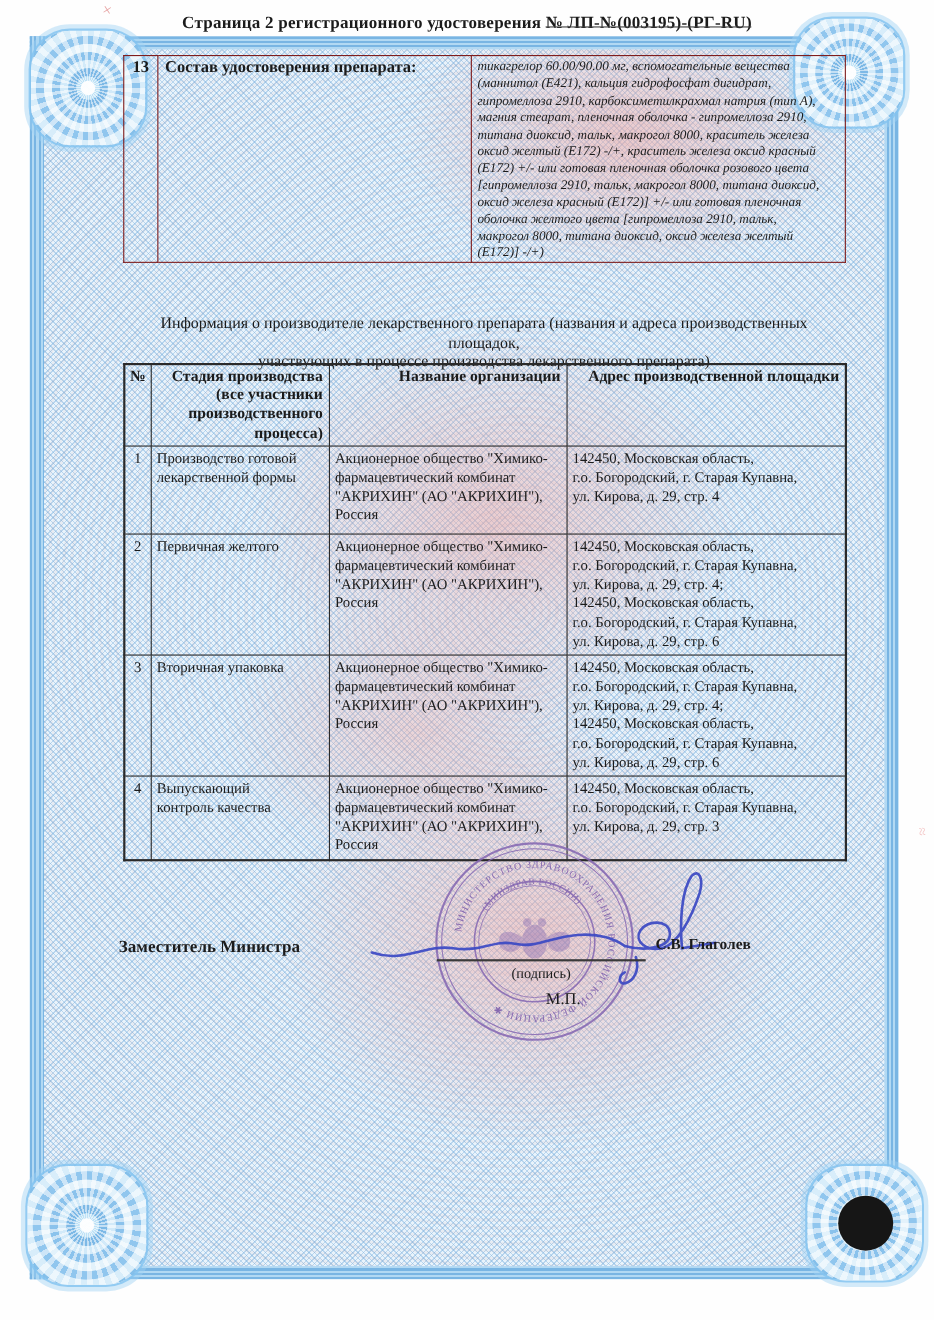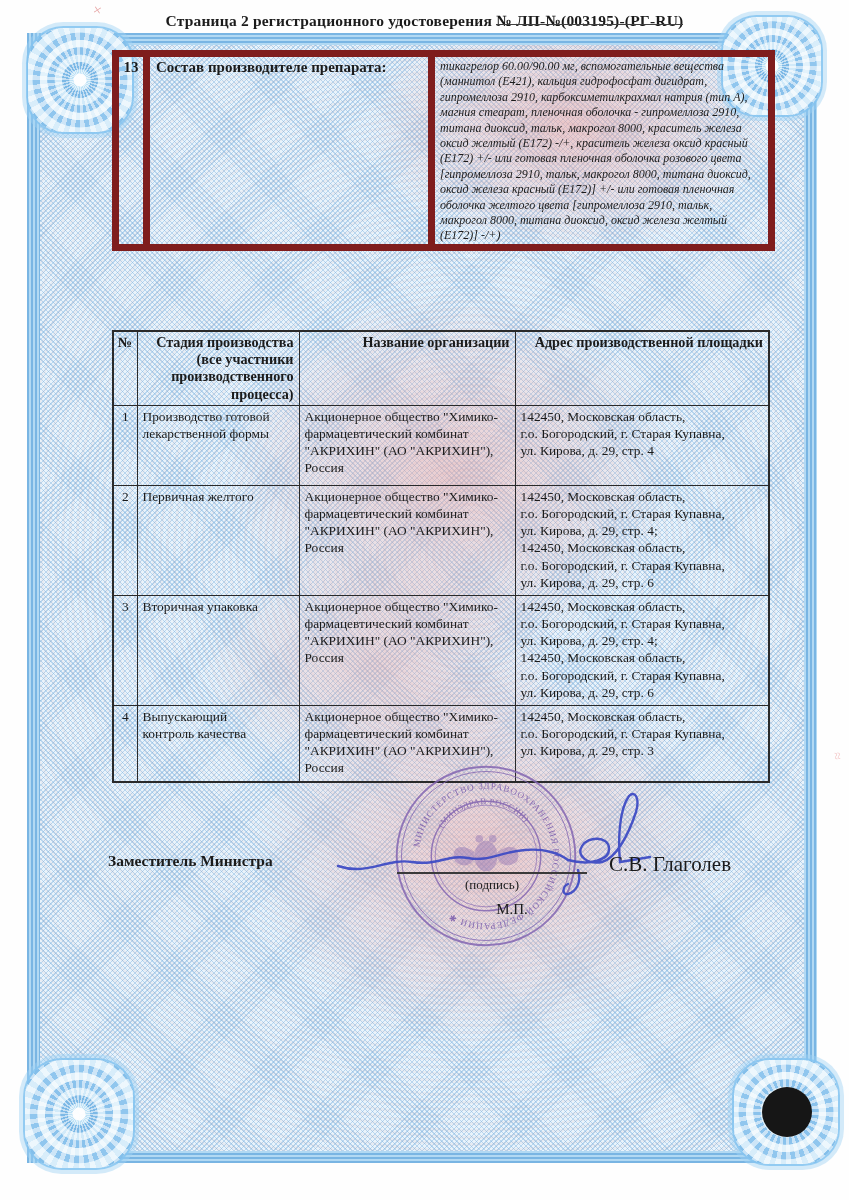--- a/index.html
+++ b/index.html
@@ -41,40 +41,40 @@
   
   .doc-header{position:absolute;left:0;top:12px;width:100%;text-align:center;font-size:15.5px;font-weight:600;letter-spacing:.2px;}
   .header-num{position:relative;}
   .header-num::after{content:"";position:absolute;left:0;right:0;bottom:4px;height:1px;background:#3f3f3f;}
 
   
   table{border-collapse:collapse;table-layout:fixed;}
   .pre{white-space:pre-line;}
 
   .t1{position:absolute;left:112px;top:50px;width:656px;}
-  .t1 td{border:7px solid #7f1d1d;vertical-align:top;}
+  .t1 td{border:1px solid #7f1d1d;vertical-align:top;}
   .t1 .num{text-align:center;font-weight:bold;font-size:15px;padding-top:2px;}
   .t1 .label{font-weight:bold;font-size:15px;padding:2px 4px 0 6px;}
   .t1 .value{font-size:12px;line-height:15.4px;padding:2px 3px 0 5px;font-style:italic;}
   .t1 .value-center{font-size:14.5px;text-align:center;vertical-align:middle;}
   .t1 tr.r13{height:187px;} .t1 tr.r14{height:30px;}
 
   .note{position:absolute;left:112px;top:286px;width:656px;text-align:center;font-size:14.5px;line-height:17.5px;}
 
   .t2{position:absolute;left:112px;top:330px;width:656px;border:2.5px solid #2a2a2a;}
   .t2 th,.t2 td{border:1.5px solid #2a2a2a;vertical-align:top;padding:2px 5px;}
   .t2 th{font-size:14.2px;text-align:right;line-height:17.2px;}
   .t2 td{font-size:13.4px;line-height:17.2px;}
   .t2 .cnum{text-align:center;padding:2px 1px;}
   .t2 tr.hrow{height:70px;} .t2 tr.row1{height:80px;} .t2 tr.row2{height:110px;}
   .t2 tr.row3{height:110px;} .t2 tr.row4{height:77px;}
 
   
   .sig-title{position:absolute;left:108px;top:852px;font-size:15.5px;font-weight:bold;}
-  .sig-name{position:absolute;left:596px;top:852px;width:148px;text-align:center;font-size:21px;font-weight:normal;}
+  .sig-name{position:absolute;left:596px;top:852px;width:148px;text-align:left;font-size:14px;font-weight:bold;}
   .sig-line{position:absolute;left:397px;top:872px;width:190px;height:1.5px;background:#3a3a3a;}
   .sig-caption{position:absolute;left:397px;top:877px;width:190px;text-align:center;font-size:13px;font-family:Liberation Serif, serif;}
   .sig-mp{position:absolute;left:437px;top:901px;width:150px;text-align:center;font-size:15px;}
 
   .seal{position:absolute;left:390px;top:760px;width:192px;height:192px;opacity:.85;}
   .signature-ink{position:absolute;left:320px;top:778px;width:350px;height:130px;}
 </style>
 </head>
 <body>
 
@@ -102,37 +102,39 @@
 
   <table class="t1">
     <colgroup>
         <col style="width:31px">
         <col style="width:285px">
         <col style="width:340px">
       </colgroup>
     <tbody>
         <tr class="r13">
       <td class="num">13</td>
-      <td class="label">Состав производителе препарата:</td>
+      <td class="label">Состав удостоверения препарата:</td>
       <td class="value pre">тикагрелор 60.00/90.00 мг, вспомогательные вещества
 (маннитол (Е421), кальция гидрофосфат дигидрат,
 гипромеллоза 2910, карбоксиметилкрахмал натрия (тип А),
 магния стеарат, пленочная оболочка - гипромеллоза 2910,
 титана диоксид, тальк, макрогол 8000, краситель железа
 оксид желтый (Е172) -/+, краситель железа оксид красный
 (Е172) +/- или готовая пленочная оболочка розового цвета
 [гипромеллоза 2910, тальк, макрогол 8000, титана диоксид,
 оксид железа красный (Е172)] +/- или готовая пленочная
 оболочка желтого цвета [гипромеллоза 2910, тальк,
 макрогол 8000, титана диоксид, оксид железа желтый
 (Е172)] -/+)</td>
     </tr>
   </tbody>
     </table>
 
+  <div class="note pre">Информация о производителе лекарственного препарата (названия и адреса производственных площадок,
+участвующих в процессе производства лекарственного препарата)</div>
 
   <table class="t2">
     <colgroup>
         <col style="width:24px">
         <col style="width:162px">
         <col style="width:216px">
         <col style="width:254px">
       </colgroup>
     <tbody>
         <tr class="hrow">

